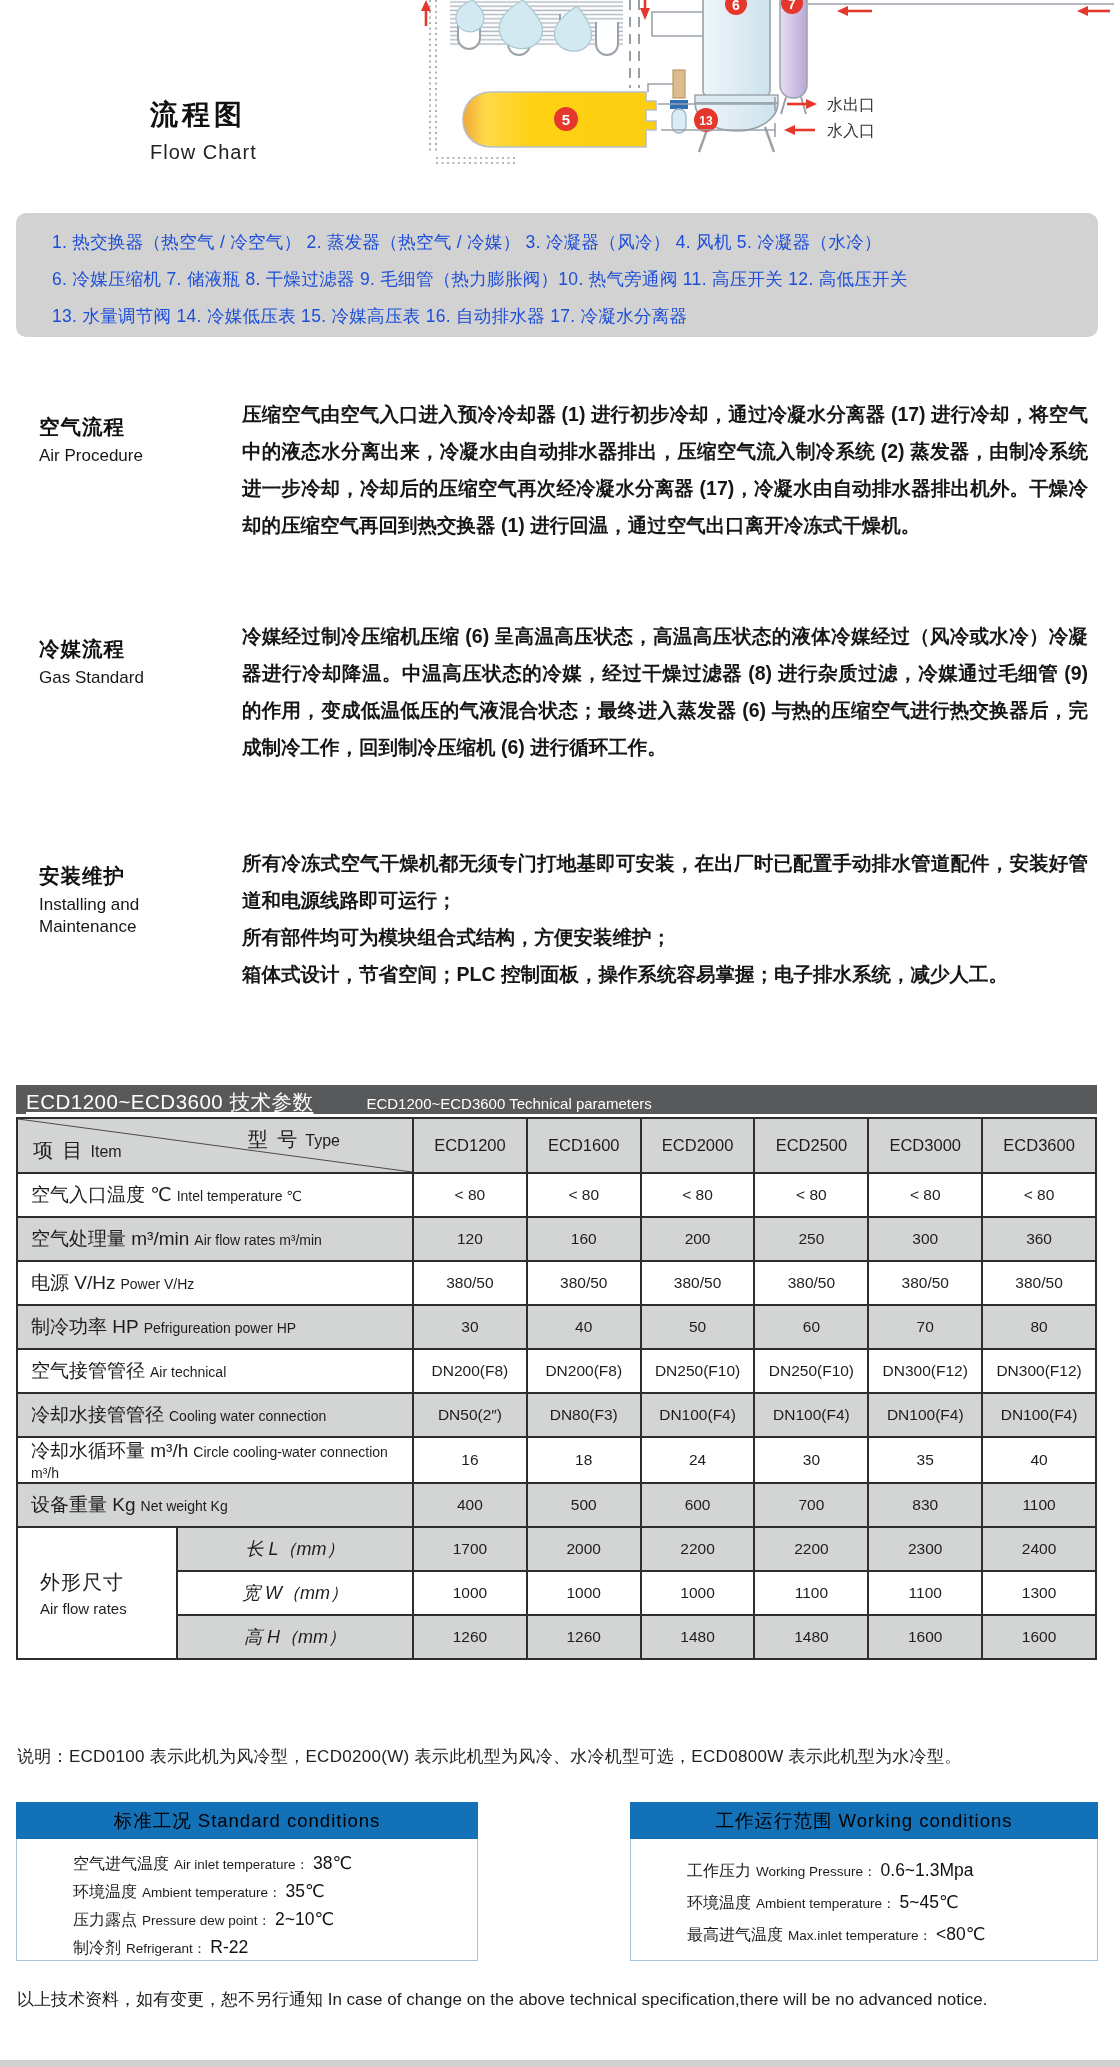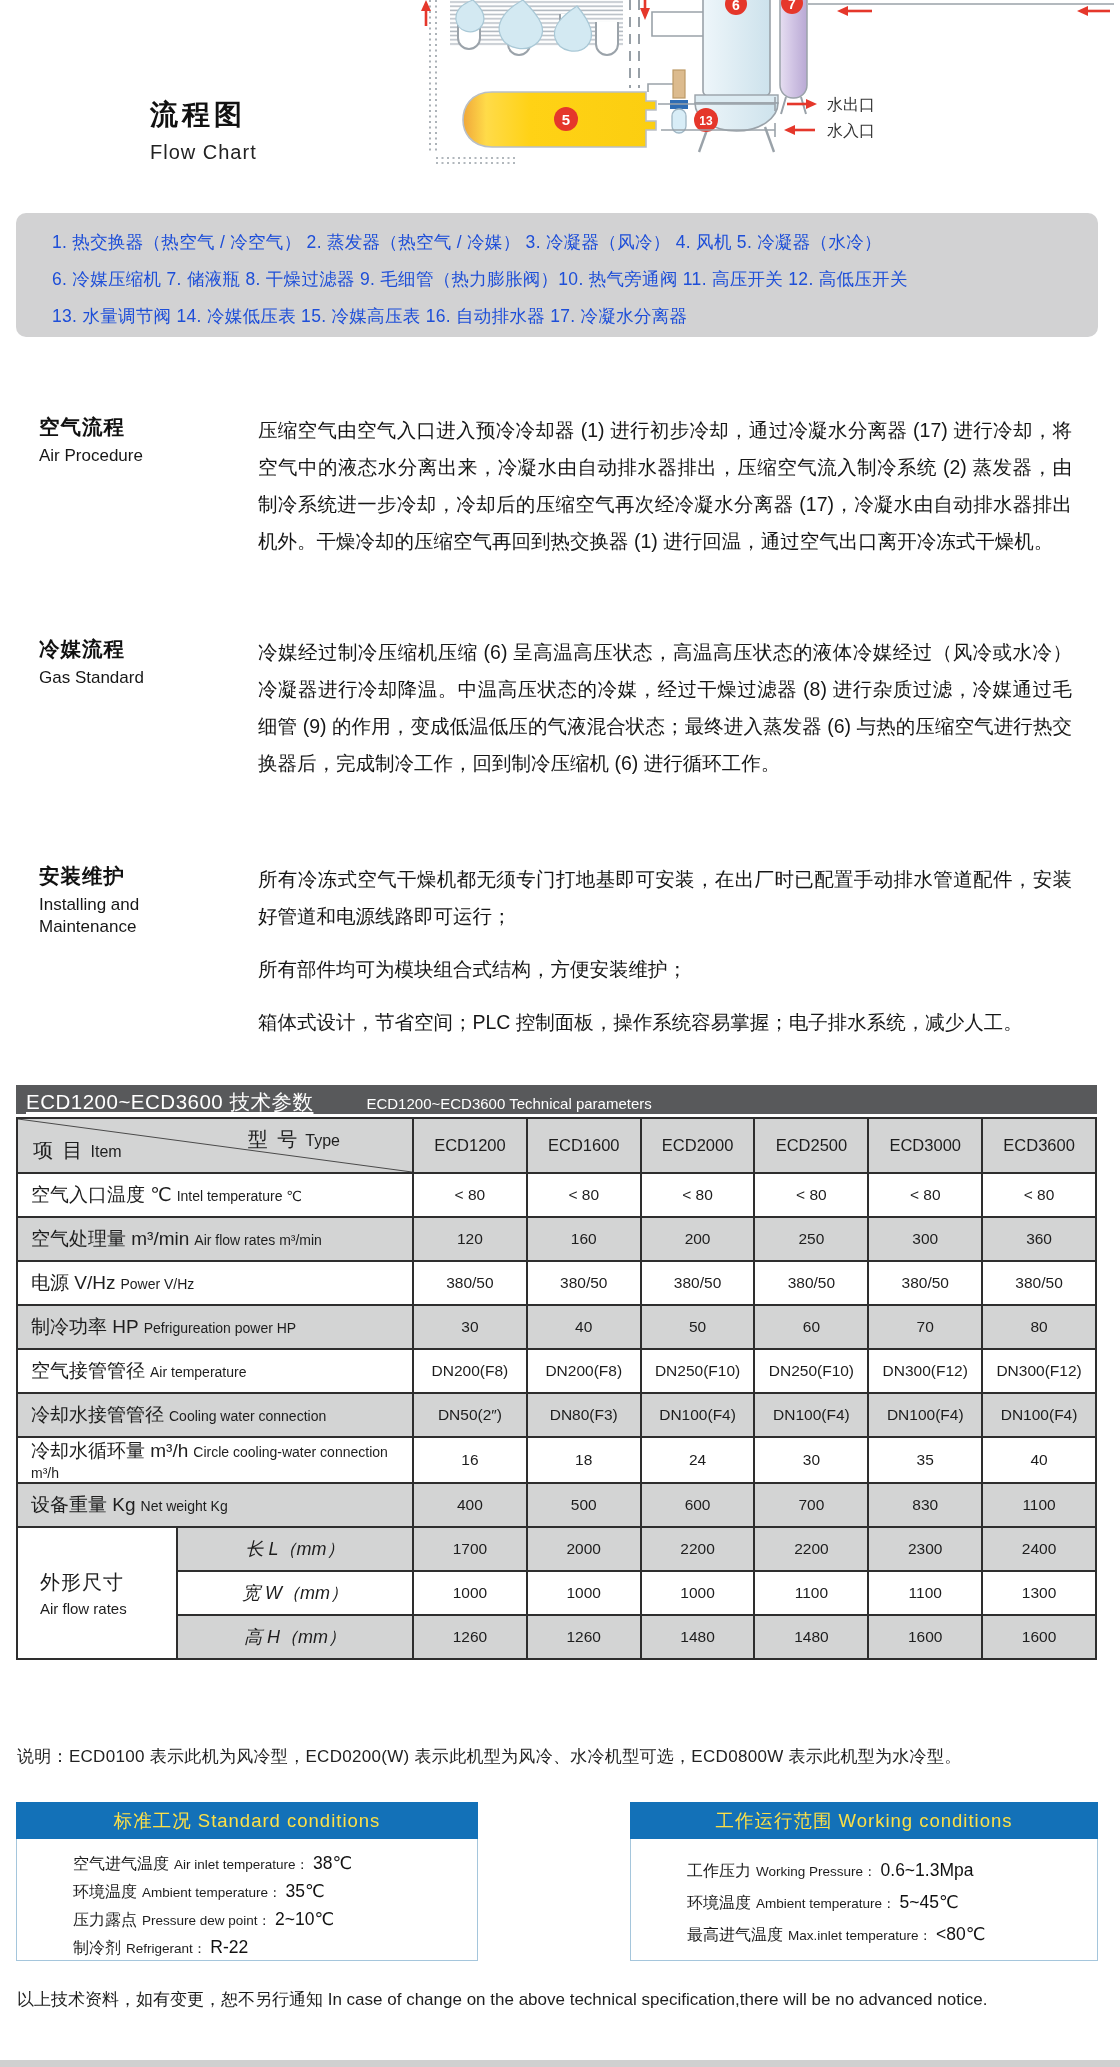--- a/index.html
+++ b/index.html
@@ -20,21 +20,21 @@
   .legend p { font-size:17.5px; line-height:37px; color:#1d4ed8; letter-spacing:0.3px; white-space:nowrap; }
 
   
   .section { position:absolute; left:39px; width:1062px; }
   .sec1 { top:396px; } .sec2 { top:618px; } .sec3 { top:845px; }
   .sec-label { position:absolute; left:0; top:17px; width:195px; }
   .sec-label .zh { font-size:20.5px; font-weight:bold; color:#111; letter-spacing:1px; }
   .sec-label .en { font-size:17px; color:#161616; margin-top:4px; line-height:1.3; }
   .sec-body { margin-left:203px; width:846px; font-size:19.5px; line-height:37px;
               text-align:justify; color:#161616; }
-  .sec-body p { margin:16px; }
+  .sec-body p { margin:0;font-weight:bold; }
 
   
   .tbl-wrap { position:absolute; left:16px; top:1085px; width:1081px; }
   .tbl-title { height:29px; background:#58595b; color:#fff; display:flex; align-items:baseline; padding:3px 0 0 10px; }
   .tbl-title .big { font-size:20.5px; letter-spacing:0.5px; text-decoration:underline; text-underline-offset:3px; margin-right:20px; }
   .tbl-title .small { font-size:15px;padding-left:33px; }
   table { width:100%; border-collapse:collapse; table-layout:fixed; margin-top:3px; }
   col.c-sub1 { width:160px; } col.c-sub2 { width:236px; }
   th,td { border:2px solid #2e2e2e; font-weight:400; color:#1d1d1d; }
   tr.shade th, tr.shade td, td.shade { background:#d3d4d4; }
@@ -57,21 +57,21 @@
   .dim-label .ien { display:block; font-size:15px; margin:4px 0 0 0; }
   td.sub { text-align:center; font-size:18px;font-style:italic; }
 
   
   .note { position:absolute; left:17px; top:1745px; font-size:17px; color:#222; letter-spacing:0.3px; }
 
   
   .cond-box { position:absolute; top:1802px; }
   .cond-left { left:16px; width:462px; }
   .cond-right { left:630px; width:468px; }
-  .cond-head { height:37px; background:#1371b8; color:#fde047; font-size:18.5px;
+  .cond-head { height:37px; background:#1371b8; color:#000000; font-size:18.5px;
                display:flex; align-items:center; justify-content:center; letter-spacing:1px; }
   .cond-body { background:#fff; border:1px solid #a5c6dc; border-top:none; height:122px; padding:11px 0 0 56px; }
   .cond-right .cond-body { padding-top:16px; }
   .cond-line { line-height:27px; white-space:nowrap; }
   .cond-right .cond-line { line-height:30px; }
   .czh { font-size:16px; color:#1d1d1d; }
   .cen { font-size:13.5px; color:#1d1d1d; margin-left:5px; }
   .cval { font-size:17.5px; color:#111; margin-left:4px; }
 
   
@@ -313,21 +313,21 @@
         <tr class="shade">
           <td class="item" colspan="2"><span class="izh">制冷功率 HP</span><span class="ien">Pefrigureation power HP</span></td>
           <td class="val">30</td>
             <td class="val">40</td>
             <td class="val">50</td>
             <td class="val">60</td>
             <td class="val">70</td>
             <td class="val">80</td>
         </tr>
         <tr>
-          <td class="item" colspan="2"><span class="izh">空气接管管径</span><span class="ien">Air temperature</span></td>
+          <td class="item" colspan="2"><span class="izh">空气接管管径</span><span class="ien">Air technical</span></td>
           <td class="val">DN200(F8)</td>
             <td class="val">DN200(F8)</td>
             <td class="val">DN250(F10)</td>
             <td class="val">DN250(F10)</td>
             <td class="val">DN300(F12)</td>
             <td class="val">DN300(F12)</td>
         </tr>
         <tr class="shade">
           <td class="item" colspan="2"><span class="izh">冷却水接管管径</span><span class="ien">Cooling water connection</span></td>
           <td class="val">DN50(2″)</td>

